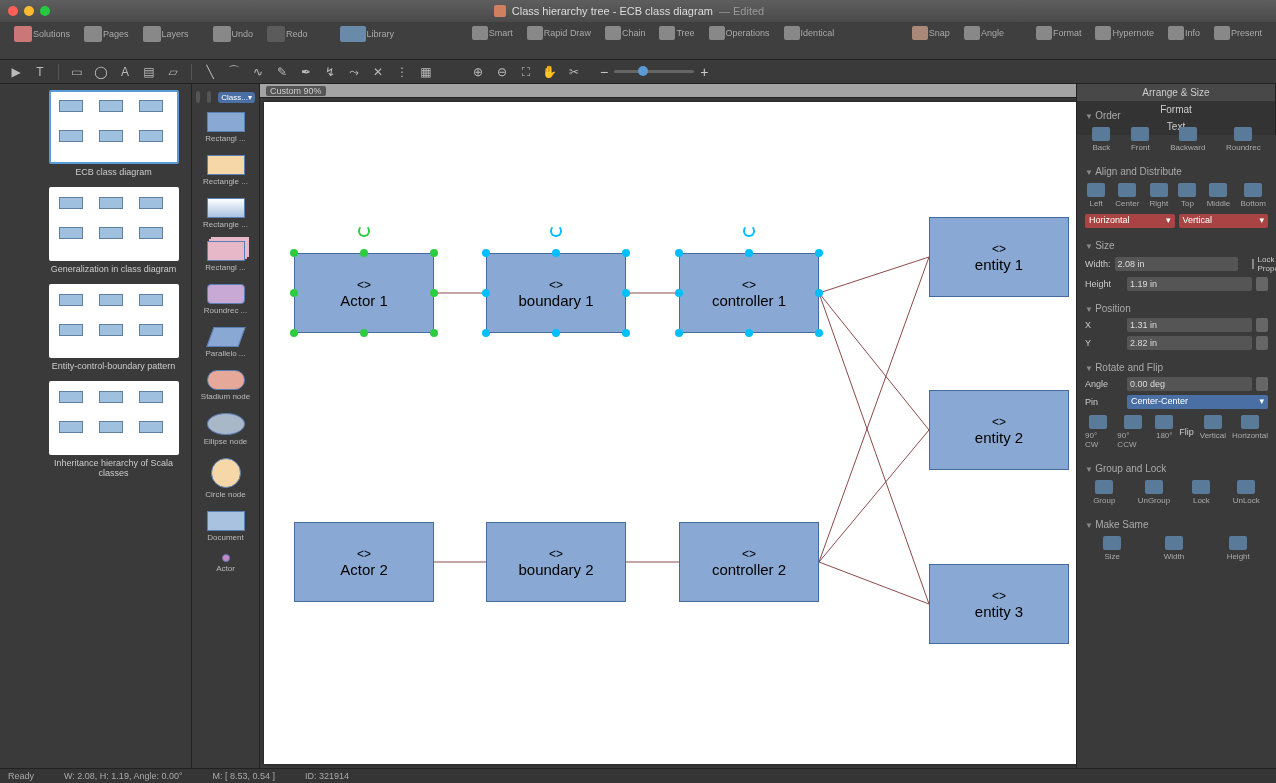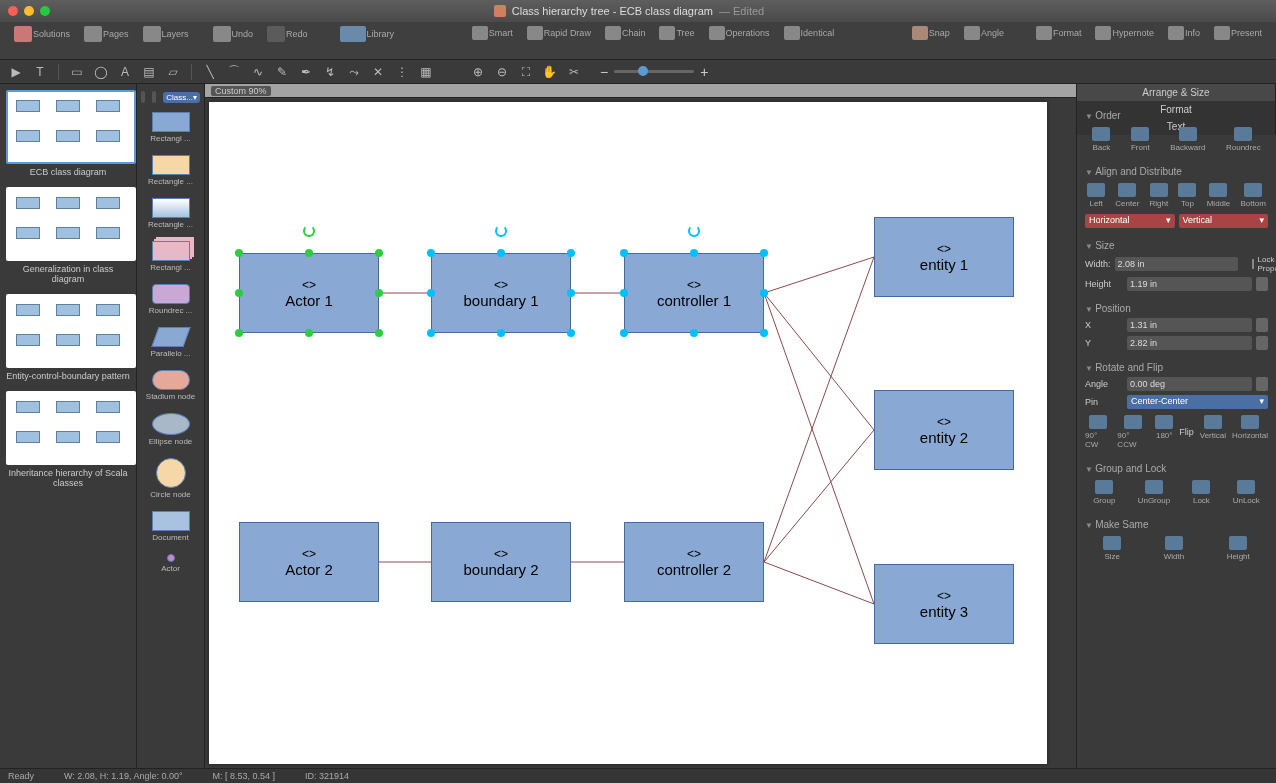--- a/index.html
+++ b/index.html
@@ -26,21 +26,21 @@
 .tool{ width:20px;height:18px; display:flex;align-items:center;justify-content:center; cursor:pointer; border-radius:2px; color:#bbb; font-size:12px;}
 .tool-sep{width:1px;height:16px;background:#555;margin:0 4px;}
 .zoom-slider{display:flex;align-items:center;gap:6px;margin-left:12px;}
 .zs-track{width:80px;height:3px;background:#666;border-radius:2px;position:relative;}
 .zs-thumb{position:absolute;left:30%;top:-4px;width:10px;height:10px;border-radius:50%;background:#5b9bd5;}
 
 
 .body{ display:flex; height: calc(783px - 22px - 38px - 24px - 15px); }
 
 
-.pages-panel{ width:137px; background:#3a3a3a; border-right:1px solid #222; overflow:auto; padding:6px;}
+.pages-panel{ width:156px; background:#3a3a3a; border-right:1px solid #222; overflow:auto; padding:6px;margin-left:36px;}
 .page-thumb{ margin-bottom:10px; cursor:pointer;}
 .page-thumb .img{ width:130px; height:74px; background:#fff; border:2px solid transparent; border-radius:2px; margin:0 auto; position:relative;}
 .page-thumb.active .img{ border-color:#5b9bd5;}
 .page-thumb .cap{ font-size:9px; text-align:center; color:#ccc; margin-top:3px;}
 
 
 .stencil-panel{ width:68px; background:#3a3a3a; border-right:1px solid #222; padding:4px 0; overflow:hidden;}
 .stencil-head{ height:18px; display:flex; align-items:center; gap:7px; padding:0 4px; font-size:9px;}
 .stencil-head .nav{width:10px;height:12px;background:#555;border-radius:2px;cursor:pointer;}
 .stencil-head .dd{flex:1;background:#4a6fa5;color:#fff;border-radius:3px;padding:1px 3px;font-size:8px;display:flex;justify-content:space-between;align-items:center;}

